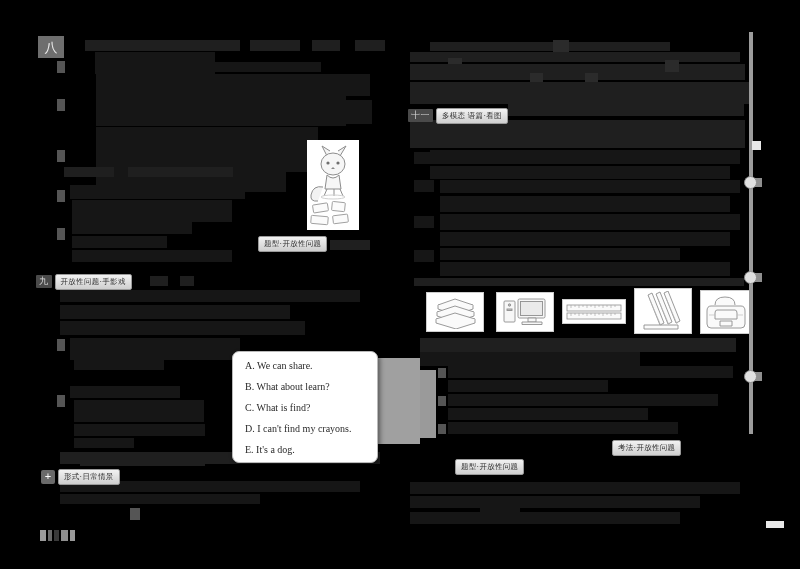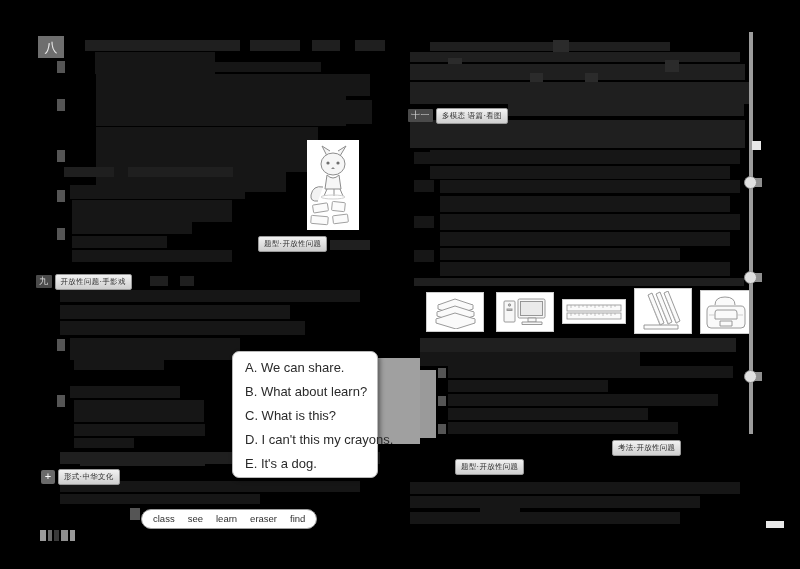--- a/index.html
+++ b/index.html
@@ -25,23 +25,23 @@
              border:1px solid #9a9a9a;border-radius:2px;white-space:nowrap;
              letter-spacing:.3px;}
   .tag .plus{display:inline-flex;align-items:center;justify-content:center;
              width:14px;height:14px;background:#6a6a6a;color:#fff;font-size:11px;
              line-height:1;border-radius:2px;}
 
   
   .opt-card{position:absolute;background:#fff;border:1px solid #b9b9b9;
             border-radius:7px;box-shadow:2px 2px 5px rgba(0,0,0,.45);
             padding:9px 12px 7px 12px;}
-  .opt-card .opt{color:#2a2a2a;font-size:13px;line-height:1;
+  .opt-card .opt{color:#2a2a2a;font-size:10px;line-height:1;
                  margin-bottom:11px;white-space:nowrap;
-                 font-family:Liberation Sans, sans-serif;}
+                 font-family:Liberation Serif, serif;}
   .opt-card .opt:last-child{margin-bottom:0;}
 
   
   .wordbank{position:absolute;background:#fff;border:1.2px solid #9d9d9d;
             border-radius:11px;box-shadow:1px 1px 3px rgba(0,0,0,.4);
             display:flex;align-items:center;gap:13px;padding:4px 11px;}
   .wordbank span{color:#2f2f2f;font-size:9.5px;line-height:1;white-space:nowrap;}
 
   
   .pic{position:absolute;background:#fff;border:1px solid #cdcdcd;
@@ -194,51 +194,44 @@
     <span class="num">九</span>
     <span class="chip">开放性问题·手影戏</span>
   </div>
 
   <div class="tag" style="left:258px;top:236px;">
     <span class="chip">题型·开放性问题</span>
   </div>
 
   <div class="tag" style="left:41px;top:469px;">
     <span class="plus">+</span>
-    <span class="chip">形式·中华文化</span>
+    <span class="chip">形式·日常情景</span>
   </div>
 
   <div class="tag" style="left:408px;top:108px;">
     <span class="num">十一</span>
     <span class="chip">多模态 语篇·看图</span>
   </div>
 
   <div class="tag" style="left:455px;top:459px;">
     <span class="chip">题型·开放性问题</span>
   </div>
 
   <div class="tag" style="left:612px;top:440px;">
     <span class="chip">考法·开放性问题</span>
   </div>
 
   <div class="opt-card" style="left:232px;top:351px;width:120px;">
     <div class="opt">A. We can share.</div>
     <div class="opt">B. What about learn?</div>
-    <div class="opt">C. What is this?</div>
-    <div class="opt">D. I can't this my crayons.</div>
+    <div class="opt">C. What is find?</div>
+    <div class="opt">D. I can't find my crayons.</div>
     <div class="opt">E. It's a dog.</div>
   </div>
 
-  <div class="wordbank" style="left:141px;top:509px;">
-    <span>class</span>
-    <span>see</span>
-    <span>learn</span>
-    <span>eraser</span>
-    <span>find</span>
-  </div>
 
   <div class="pic" style="left:426px;top:292px;width:56px;height:38px;">
     <svg width="50" height="34" viewBox="0 0 50 34">
       <g fill="#fafafa" stroke="#8e8e8e" stroke-width=".9">
         <path d="M8 10 L25 4 L43 10 L26 16 Z"></path>
         <path d="M8 10 v4 l18 6 l17 -6 v-4"></path>
         <path d="M7 17 L25 11 L44 17 L26 23 Z"></path>
         <path d="M7 17 v4 l19 6 l18 -6 v-4"></path>
         <path d="M6 24 L25 18 L45 24 L26 30 Z"></path>
         <path d="M6 24 v4 l20 6 l19 -6 v-4"></path>

